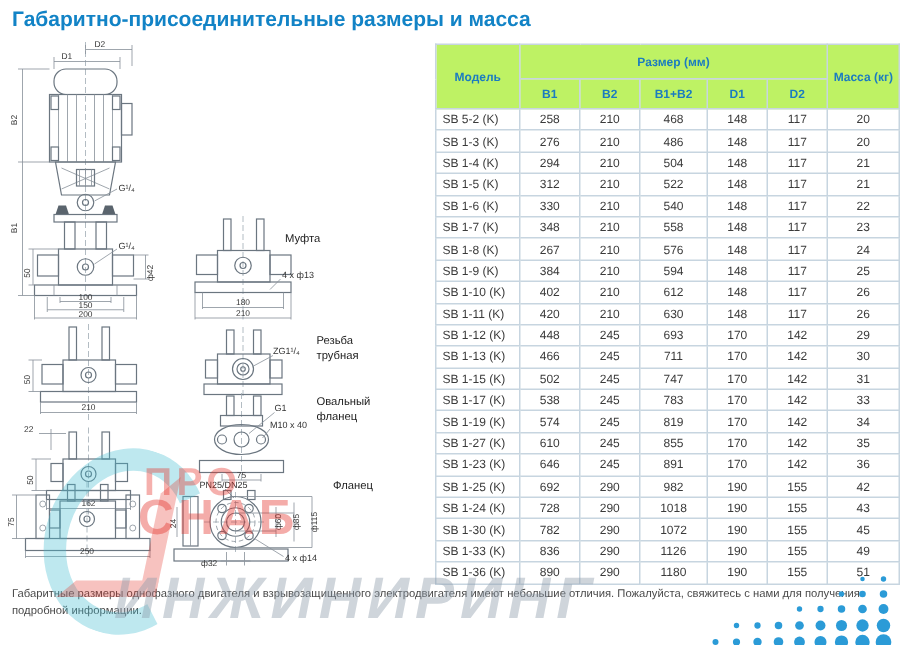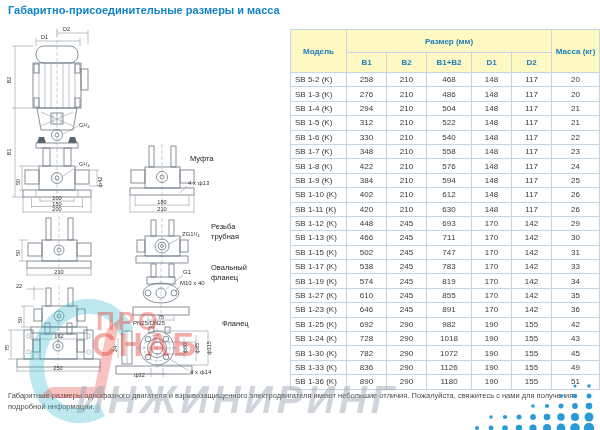--- a/index.html
+++ b/index.html
@@ -1,23 +1,23 @@
 <!DOCTYPE html>
 <html><head>
 <meta charset="utf-8">
 <style>
   html,body{margin:0;padding:0;background:#fff;}
   .page{position:relative;width:600px;height:430px;background:#fff;overflow:hidden;
         font-family:"Liberation Sans",sans-serif;}
-  .title{position:absolute;left:8px;top:4px;font-size:11px;font-weight:bold;color:#1283c6;}
+  .title{position:absolute;left:8px;top:4px;font-size:14px;font-weight:bold;color:#1283c6;}
   
   table.dims{position:absolute;left:290px;top:29px;width:309px;border-collapse:collapse;
              table-layout:fixed;font-family:"Liberation Sans",sans-serif;}
   table.dims th,table.dims td{border:1px solid #c7d5e0;font-size:8px;}
-  table.dims thead th{background:#fef9c3;color:#1b7cc0;font-weight:bold;}
+  table.dims thead th{background:#bef264;color:#1b7cc0;font-weight:bold;}
   table.dims thead tr.h1 th{height:20px;}
   table.dims thead tr.h2 th{height:17px;}
   table.dims tbody td{height:13.4px;text-align:center;color:#3a3a3a;padding:0;background:#fff;}
   table.dims tbody td.model{text-align:left;padding-left:4px;}
   
   svg.drawings{position:absolute;left:0;top:0;}
   svg.drawings .ln{stroke:#6b7680;stroke-width:0.8;fill:none;}
   svg.drawings .thin{stroke:#8a939b;stroke-width:0.55;fill:none;}
   svg.drawings .cl{stroke:#9aa6af;stroke-width:0.5;fill:none;stroke-dasharray:4 2;}
   svg.drawings .fill{fill:#5a646d;stroke:none;}
@@ -340,21 +340,21 @@
           <td class="model">SB 1-7 (K)</td>
           <td>348</td>
           <td>210</td>
           <td>558</td>
           <td>148</td>
           <td>117</td>
           <td>23</td>
         </tr>
         <tr>
           <td class="model">SB 1-8 (K)</td>
-          <td>422</td>
+          <td>267</td>
           <td>210</td>
           <td>576</td>
           <td>148</td>
           <td>117</td>
           <td>24</td>
         </tr>
         <tr>
           <td class="model">SB 1-9 (K)</td>
           <td>384</td>
           <td>210</td>

